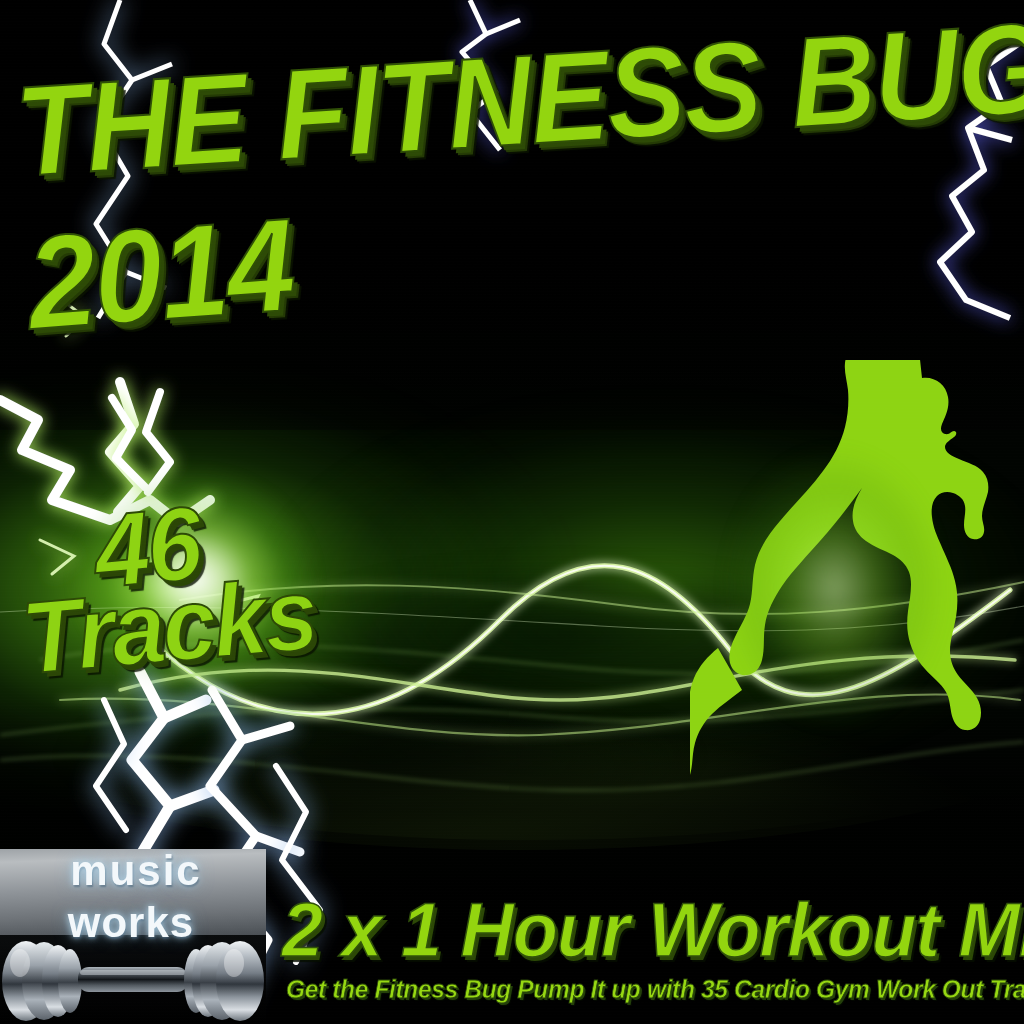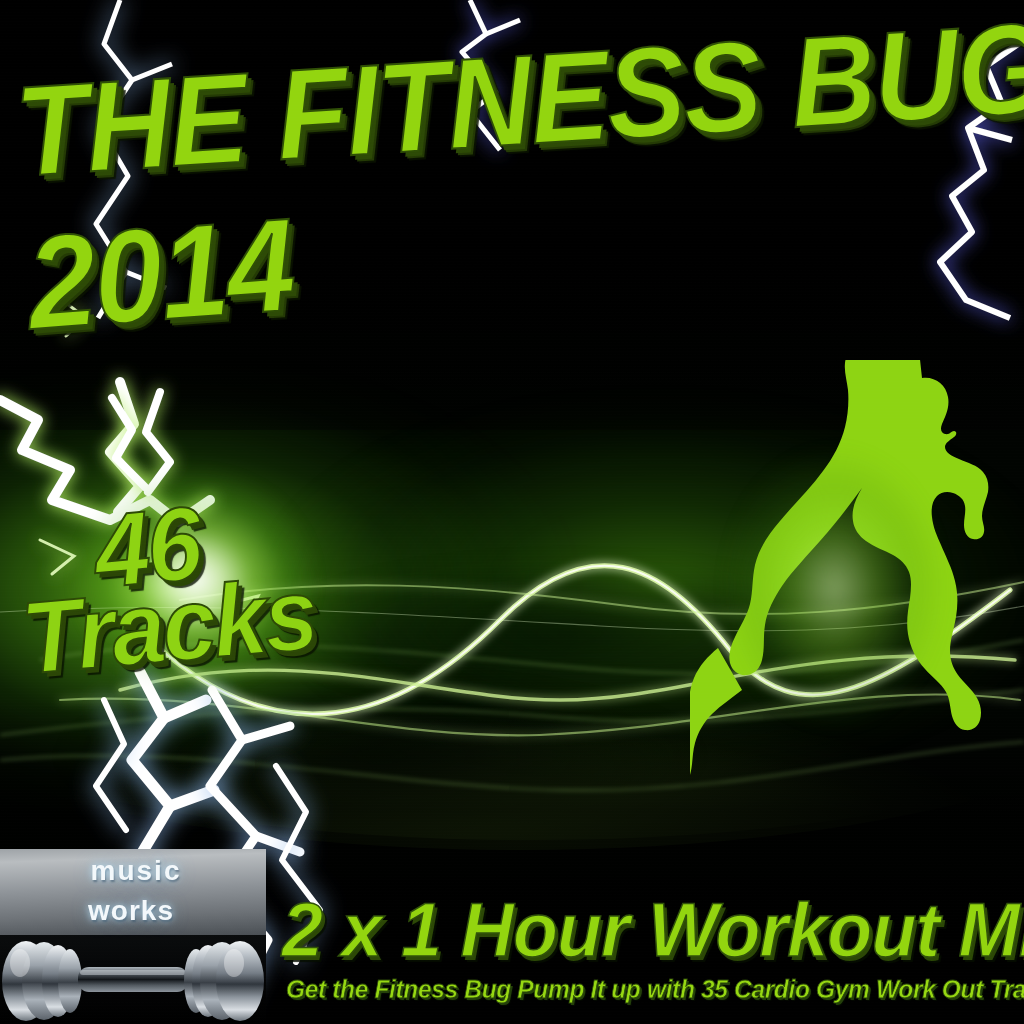--- a/index.html
+++ b/index.html
@@ -151,26 +151,26 @@
     position:absolute;left:0;top:849px;width:266px;height:175px;
     overflow:hidden;
   }
   .logo-top{position:absolute;left:0;top:0;width:266px;height:86px;
     background:linear-gradient(178deg,#9ea3a7 0%,#b9bdc0 14%,#8f9499 46%,#6e7378 74%,#4a4f54 100%);}
   .logo-bot{position:absolute;left:0;top:86px;width:266px;height:89px;
     background:linear-gradient(180deg,#0a0c0d 0%,#050607 40%,#000 100%);}
   .logo-text{
     position:absolute;left:0;top:2px;width:262px;
     font-family:"Liberation Sans", sans-serif;
-    font-weight:bold;font-size:28px;line-height:40px;
+    font-weight:bold;font-size:42px;line-height:40px;
     color:#f3f8fb;text-align:center;letter-spacing:2px;
     text-shadow:0 0 7px rgba(190,225,245,.9),0 0 16px rgba(120,180,220,.6),1px 2px 2px rgba(20,40,60,.55);
   }
   .logo-text .l1{display:block;padding-left:10px;}
-  .logo-text .l2{display:block;letter-spacing:1px;}
+  .logo-text .l2{display:block;letter-spacing:1px;margin-top:12px;}
   .dumbbell{position:absolute;left:0;top:88px;width:266px;height:86px;}
 
   .noise{position:absolute;inset:0;opacity:.1;pointer-events:none;
     background-image:repeating-linear-gradient(0deg,rgba(255,255,255,.035) 0 1px,rgba(0,0,0,0) 1px 3px);}
 </style>
 </head>
 <body>
 
 <div id="cover">
 

